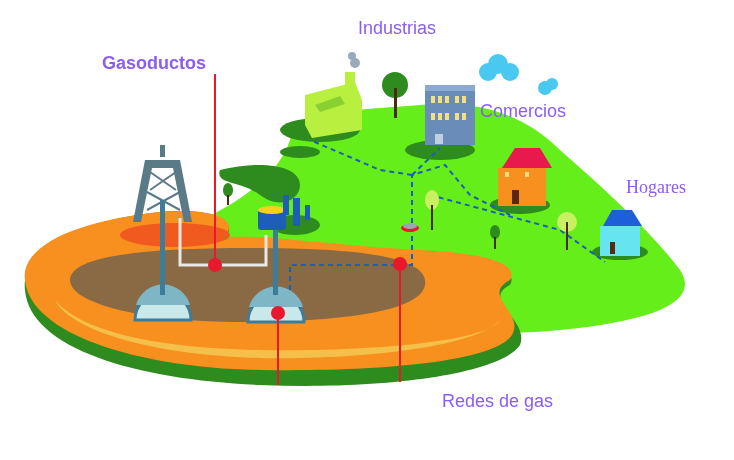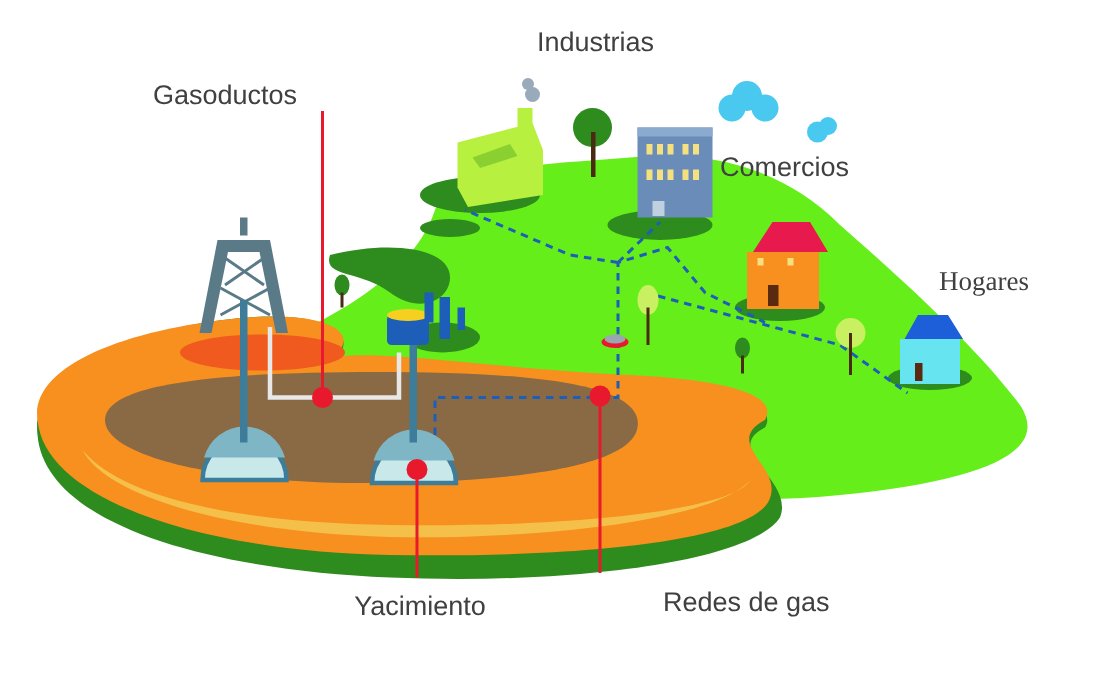--- a/index.html
+++ b/index.html
@@ -1,18 +1,18 @@
 <!DOCTYPE html>
 <html><head>
 <meta charset="utf-8">
 <style>
   html,body{margin:0;padding:0;background:#ffffff;}
   body{width:734px;height:460px;position:relative;overflow:hidden;font-family:"Liberation Sans",sans-serif;}
   svg.scene{position:absolute;left:0;top:0;width:734px;height:460px;}
-  .label{position:absolute;color:#404040;font-size:18px;line-height:22px;white-space:nowrap;font-family:"Liberation Sans",sans-serif;}
+  .label{position:absolute;color:#8b5cf6;font-size:18px;line-height:22px;white-space:nowrap;font-family:"Liberation Sans",sans-serif;}
   .label.center{text-align:center;}
 </style>
 </head>
 <body>
 
 <svg class="scene" viewBox="0 0 734 460">
 
   <g>
     <path d="M180 230 C 250 200, 280 170, 290 140 C 300 110, 360 110, 420 105 C 470 100, 520 110, 560 150 C 600 185, 650 230, 680 270 C 700 300, 660 320, 560 330 C 470 340, 360 320, 300 300 Z" fill="#66ee1a"></path>
 
@@ -138,20 +138,19 @@
     <line x1="278" y1="313" x2="278" y2="385"></line>
     <line x1="400" y1="264" x2="400" y2="382"></line>
   </g>
   <g fill="#e8192c">
     <circle cx="215" cy="265" r="7"></circle>
     <circle cx="278" cy="313" r="7"></circle>
     <circle cx="400" cy="264" r="7"></circle>
   </g>
 </svg>
 
-<div class="label" style="left:102px;top:52px;">Gasoductos</div>
+<div class="label" style="left:102px;top:52px;font-weight:bold;">Gasoductos</div>
 <div class="label" style="left:358px;top:17px;">Industrias</div>
 <div class="label" style="left:480px;top:100px;">Comercios</div>
 <div class="label" style="left:626px;top:176px;font-family:Liberation Serif, serif;">Hogares</div>
 <div class="label center" style="left:205px;top:393px;width:150px;">
-  <div>Yacimiento</div>
 </div>
 <div class="label" style="left:398px;top:390px;margin-left:44px;">Redes de gas</div>
 
 </body></html>

